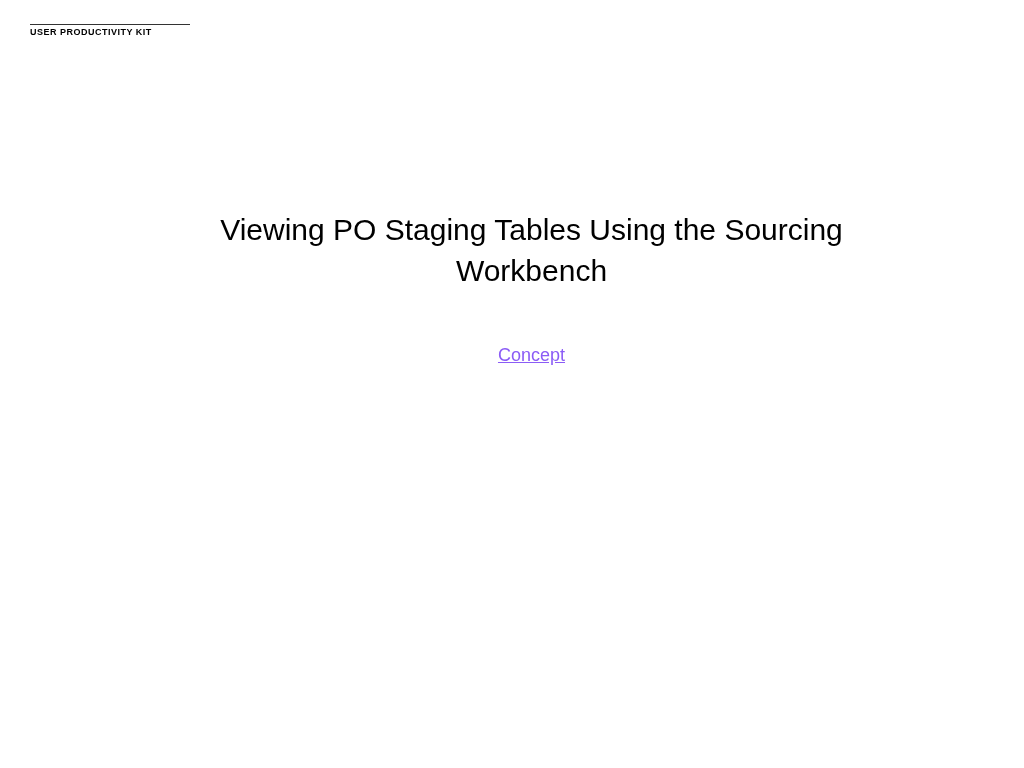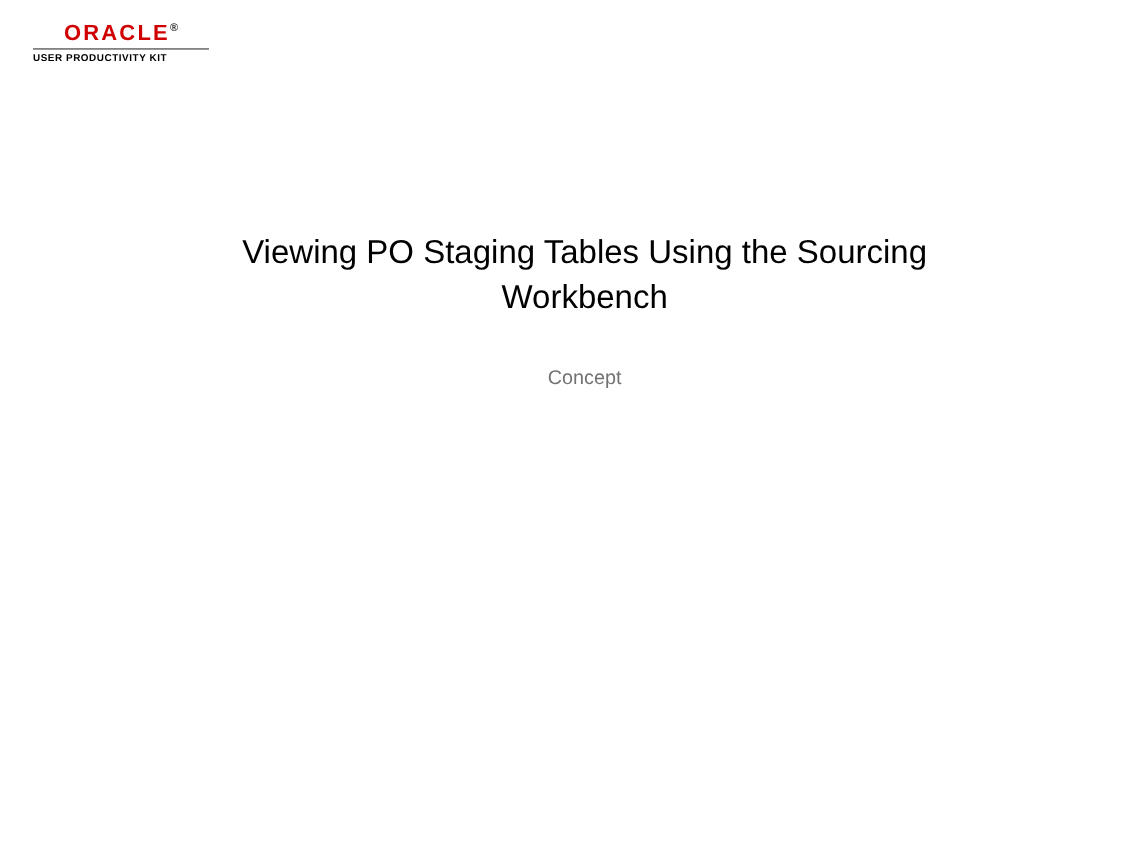--- a/index.html
+++ b/index.html
@@ -59,33 +59,31 @@
     .title {
       font-size: 30px;
       color: #000;
       line-height: 1.35;
       margin: 0 auto;
       max-width: 760px;
       font-weight: normal;
     }
     .concept-link {
       display: inline-block;
-      margin-top: 42px;
+      margin-top: 54px;
       font-size: 18px;
-      color: #737373;
+      color: #8b5cf6;
+      text-decoration: underline;
       cursor: pointer;
     }
   </style>
 </head>
 <body>
 
 <div class="logo-area">
-  <div class="oracle-brand">
-    <span>ORACLE</span><span class="oracle-reg">®</span>
-  </div>
   <hr class="logo-divider">
   <div class="upk-text">USER PRODUCTIVITY KIT</div>
 </div>
 
 <div class="content">
   <h1 class="title">Viewing PO Staging Tables Using the Sourcing Workbench</h1>
   <a class="concept-link">Concept</a>
 </div>
 
 </body></html>

